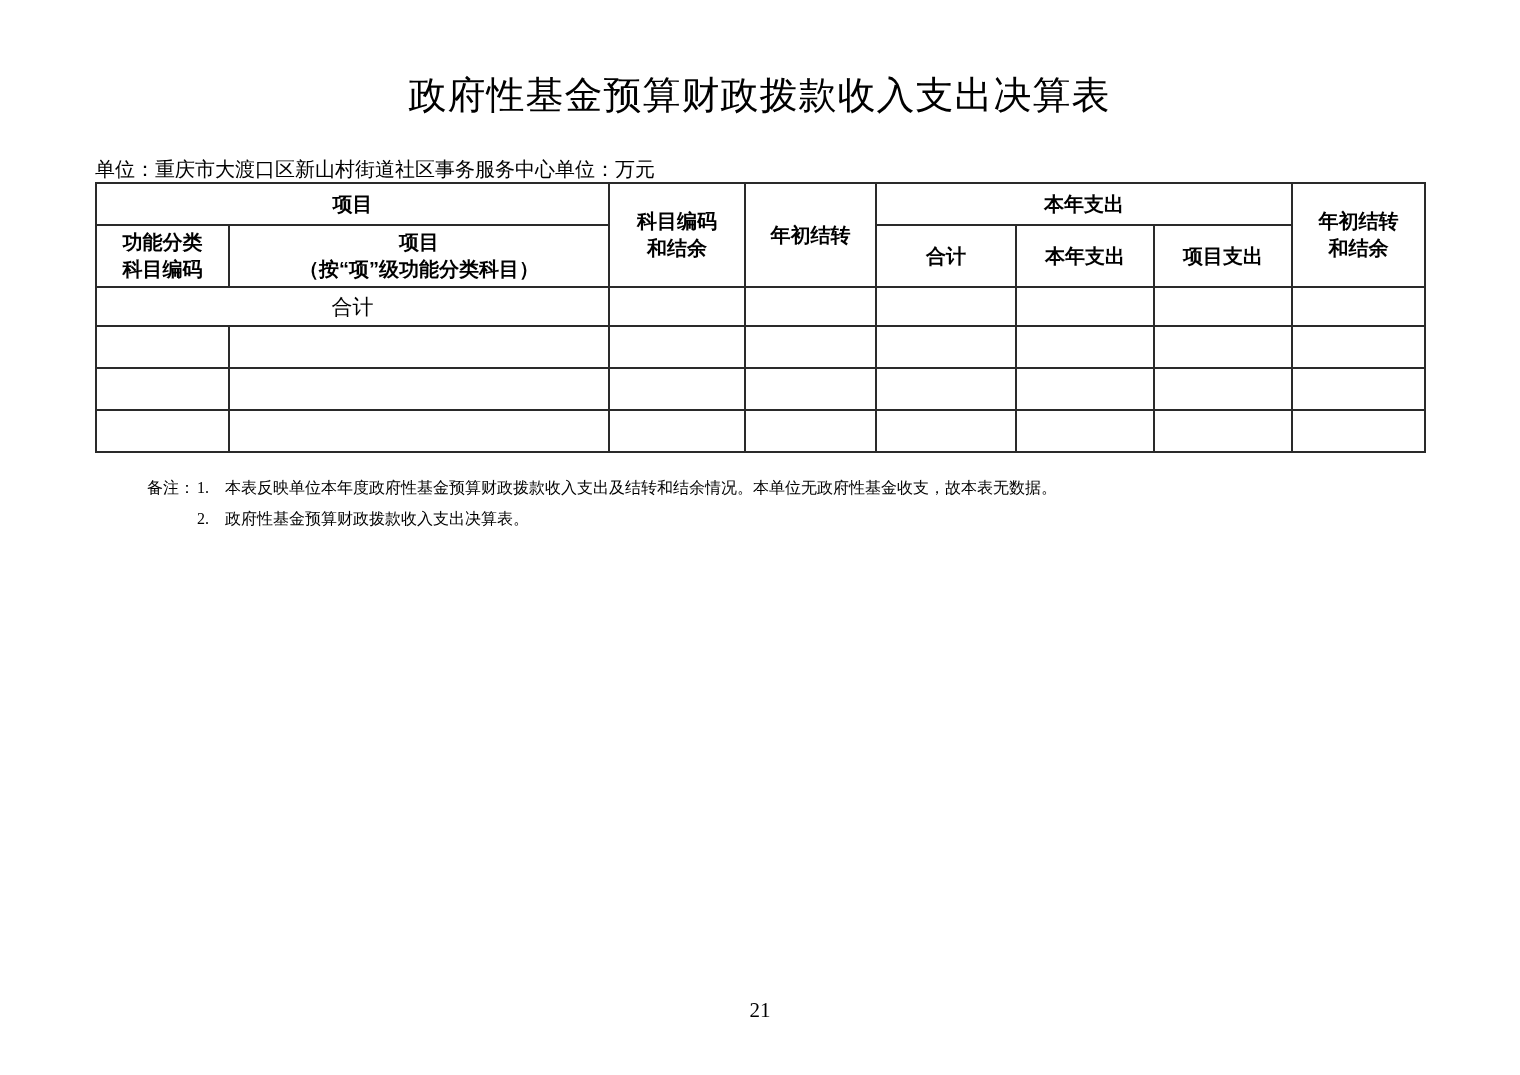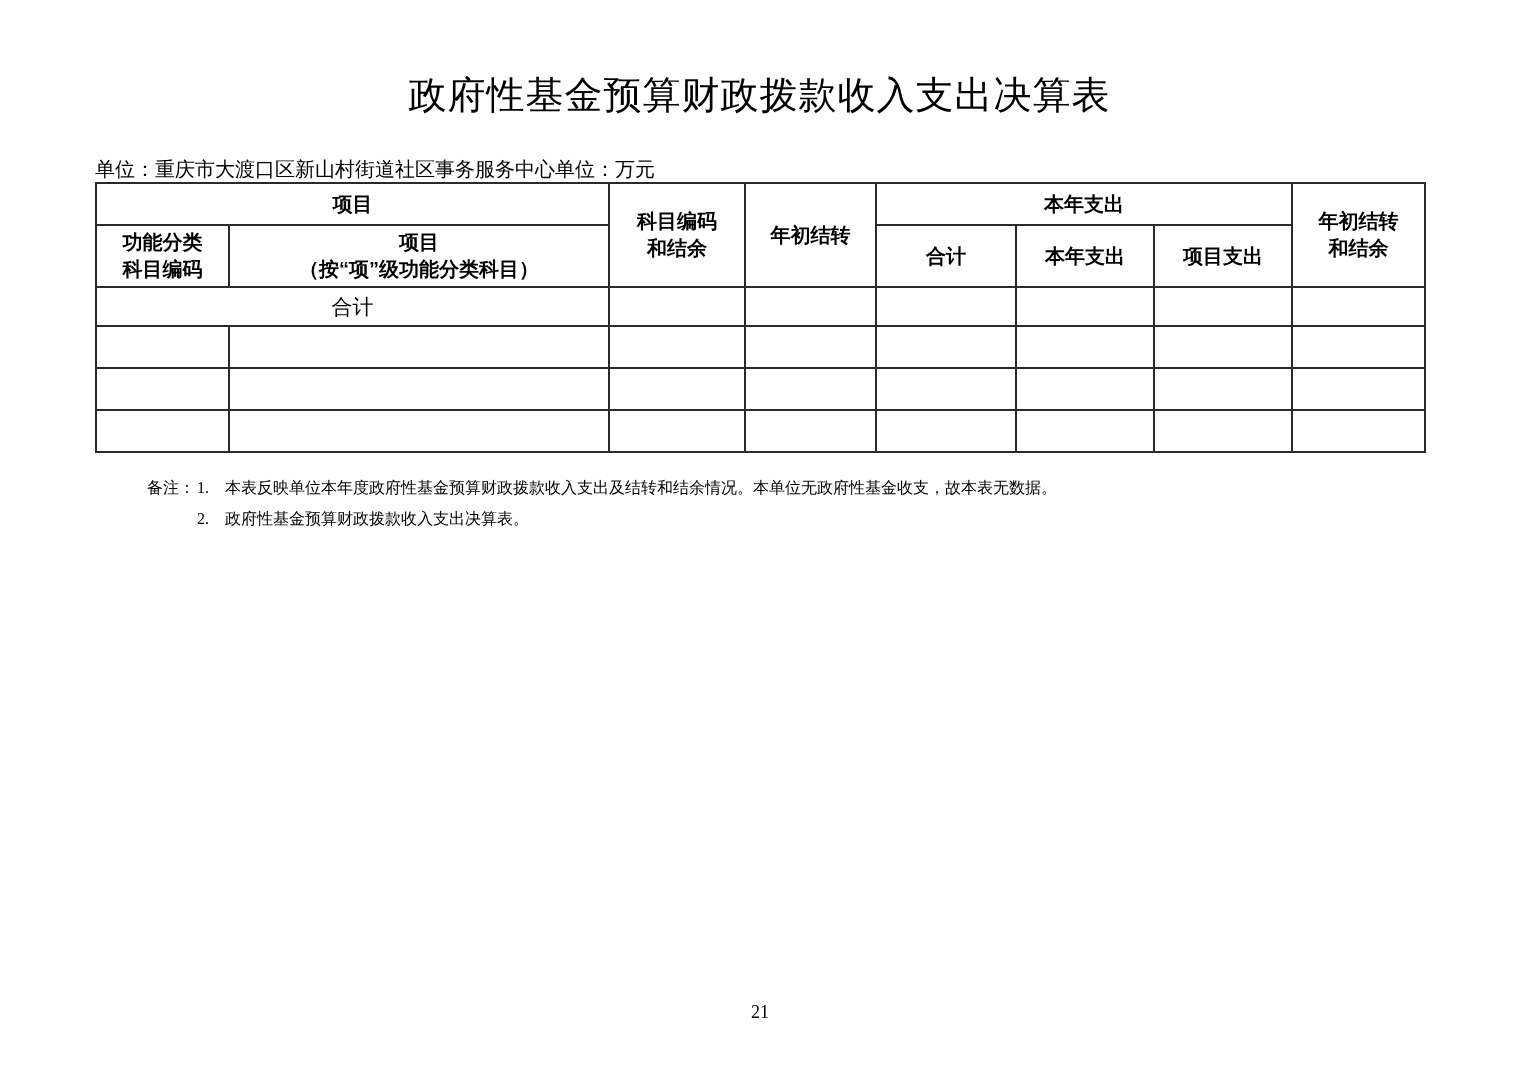--- a/index.html
+++ b/index.html
@@ -79,21 +79,21 @@
     line-height: 31px;
   }
   .notes-label { flex: none; }
   .note-item { display: flex; }
   .note-num { flex: none; width: 30px; padding-left: 2px; }
   .page-number {
     position: absolute;
     left: 0; right: 0;
     bottom: 52px;
     text-align: center;
-    font-size: 18px;
+    font-size: 21px;
   }
 </style>
 </head>
 <body>
 
 <div class="page">
   <div class="content">
 
     <h1 class="doc-title">政府性基金预算财政拨款收入支出决算表</h1>
 

